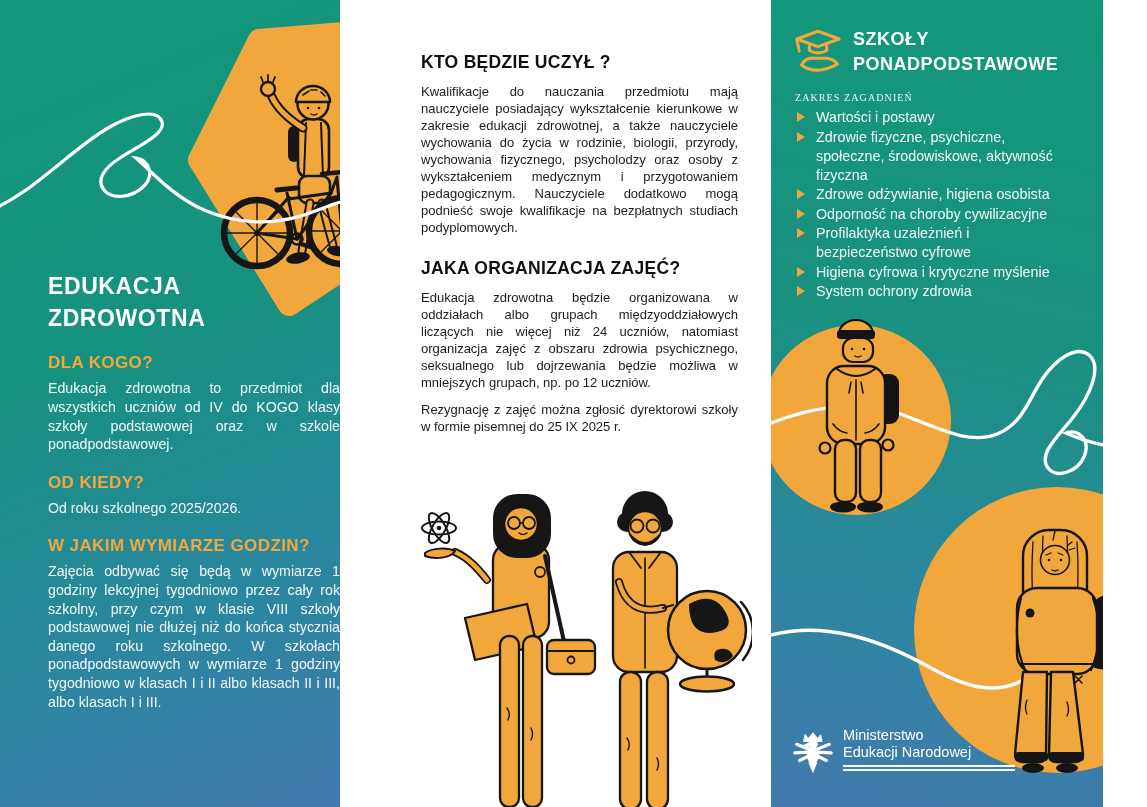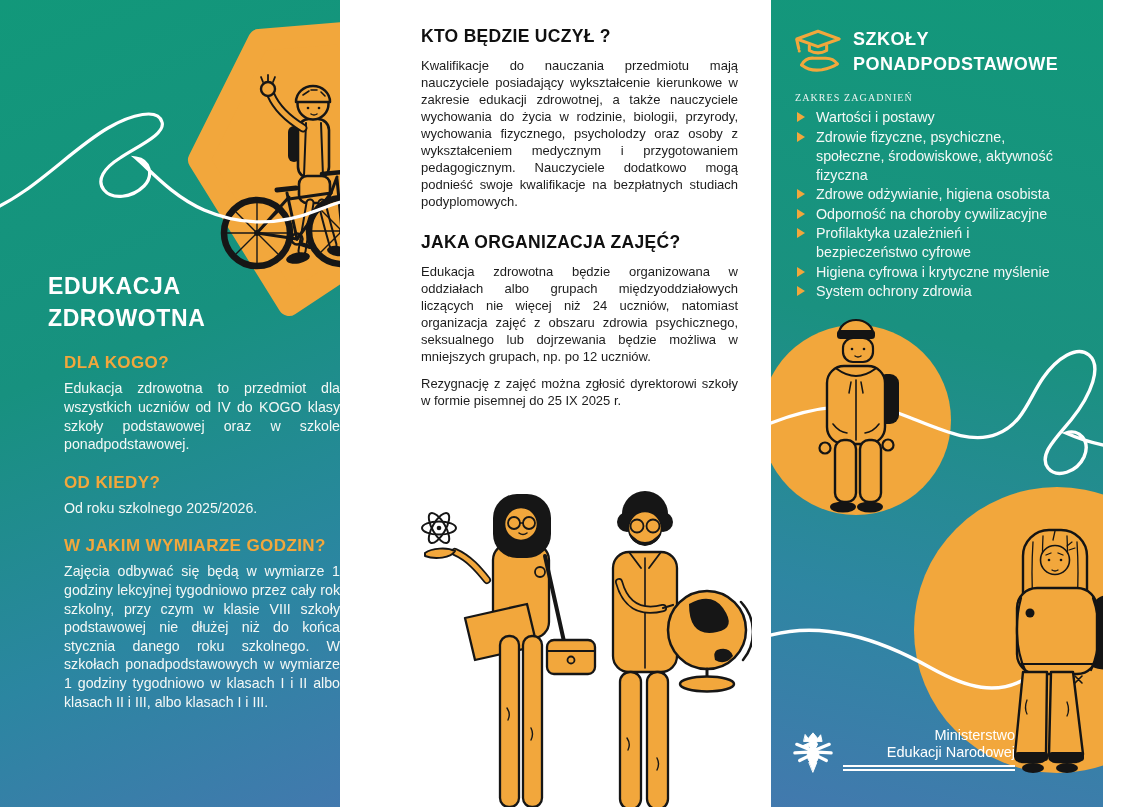--- a/index.html
+++ b/index.html
@@ -1,29 +1,29 @@
 <!DOCTYPE html>
 <html><head>
 <meta charset="utf-8">
 <style>
   * { box-sizing: border-box; margin: 0; padding: 0; }
   html,body { width:1147px; height:807px; background:#ffffff; font-family:"Liberation Sans", sans-serif; }
   .brochure { position:relative; width:1147px; height:807px; background:#ffffff; overflow:hidden; }
 
   .panel { position:absolute; top:0; height:807px; overflow:hidden; }
   .panel-left  { left:0;   width:340px; background:linear-gradient(158deg,#12987A 0%,#17917F 42%,#2B86A1 74%,#4279AE 100%); }
-  .panel-middle{ left:393px; width:373px; background:#ffffff; padding:26px 28px 0 28px; }
+  .panel-middle{ left:393px; width:373px; background:#ffffff; padding:52px 28px 0 28px; }
   .panel-right { left:771px; width:332px; background:linear-gradient(192deg,#12987A 0%,#1A9180 42%,#2E86A2 74%,#4279AE 100%); }
 
   .deco-svg { position:absolute; left:0; top:0; display:block; }
 
   
   .left-content { position:absolute; left:48px; top:270px; width:292px; }
   .pl-title { font-size:23px; font-weight:700; color:#ffffff; line-height:1.4; letter-spacing:.6px; }
-  .pl-section { margin-top:19px;margin-left:16px; }
+  .pl-section { margin-top:19px; }
   .pl-heading { font-size:17px; font-weight:700; color:#F2A73C; letter-spacing:.4px; margin-bottom:6px; }
   .pl-body { font-size:14.2px; line-height:18.6px; color:#F4F8F6; text-align:justify; text-align-last:left; }
 
   
   .md-heading { font-size:17.5px; font-weight:700; color:#101010; letter-spacing:.3px; margin-bottom:10px; }
   .md-body { font-size:13px; line-height:17px; color:#1C1C1C; text-align:justify; text-align-last:left; }
   .md-section2 { margin-top:22px; }
   .md-body + .md-body { margin-top:10px; }
   .teachers { position:absolute; left:14px; top:478px; }
 
@@ -32,21 +32,21 @@
   .rp-titleblock { margin-left:10px; }
   .rp-title { font-size:18px; font-weight:700; color:#ffffff; line-height:1.38; letter-spacing:.5px; }
   .rp-subtitle { position:absolute; left:24px; top:92px; font-size:10px; color:#EDF4F2; letter-spacing:1.1px;font-family:Liberation Serif, serif; }
   .rp-list { position:absolute; left:24px; top:108px; width:268px; list-style:none; }
   .rp-list li { display:flex; align-items:flex-start; margin-bottom:.5px; }
   .tri { flex:0 0 auto; width:0; height:0; border-left:8px solid #F2A73C; border-top:5px solid transparent; border-bottom:5px solid transparent; margin:4px 11px 0 2px; }
   .rp-item { font-size:14.3px; line-height:19px; color:#F4F8F6; }
 
   .logo { position:absolute; left:21px; top:727px; display:flex; align-items:flex-start; }
   .logo-text { margin-left:9px; }
-  .logo-line { font-size:14.5px; line-height:17px; color:#ffffff;text-align:right; }
+  .logo-line { font-size:14.5px; line-height:17px; color:#ffffff; }
   .logo-rules { margin-top:4px; width:172px; }
   .logo-rules div { height:1.5px; background:#ffffff; margin-top:2.5px; }
 </style>
 </head>
 <body>
 
 <div class="brochure">
 
   <div class="panel panel-left">
     <svg class="deco-svg" width="388" height="807" viewBox="0 0 388 807">

